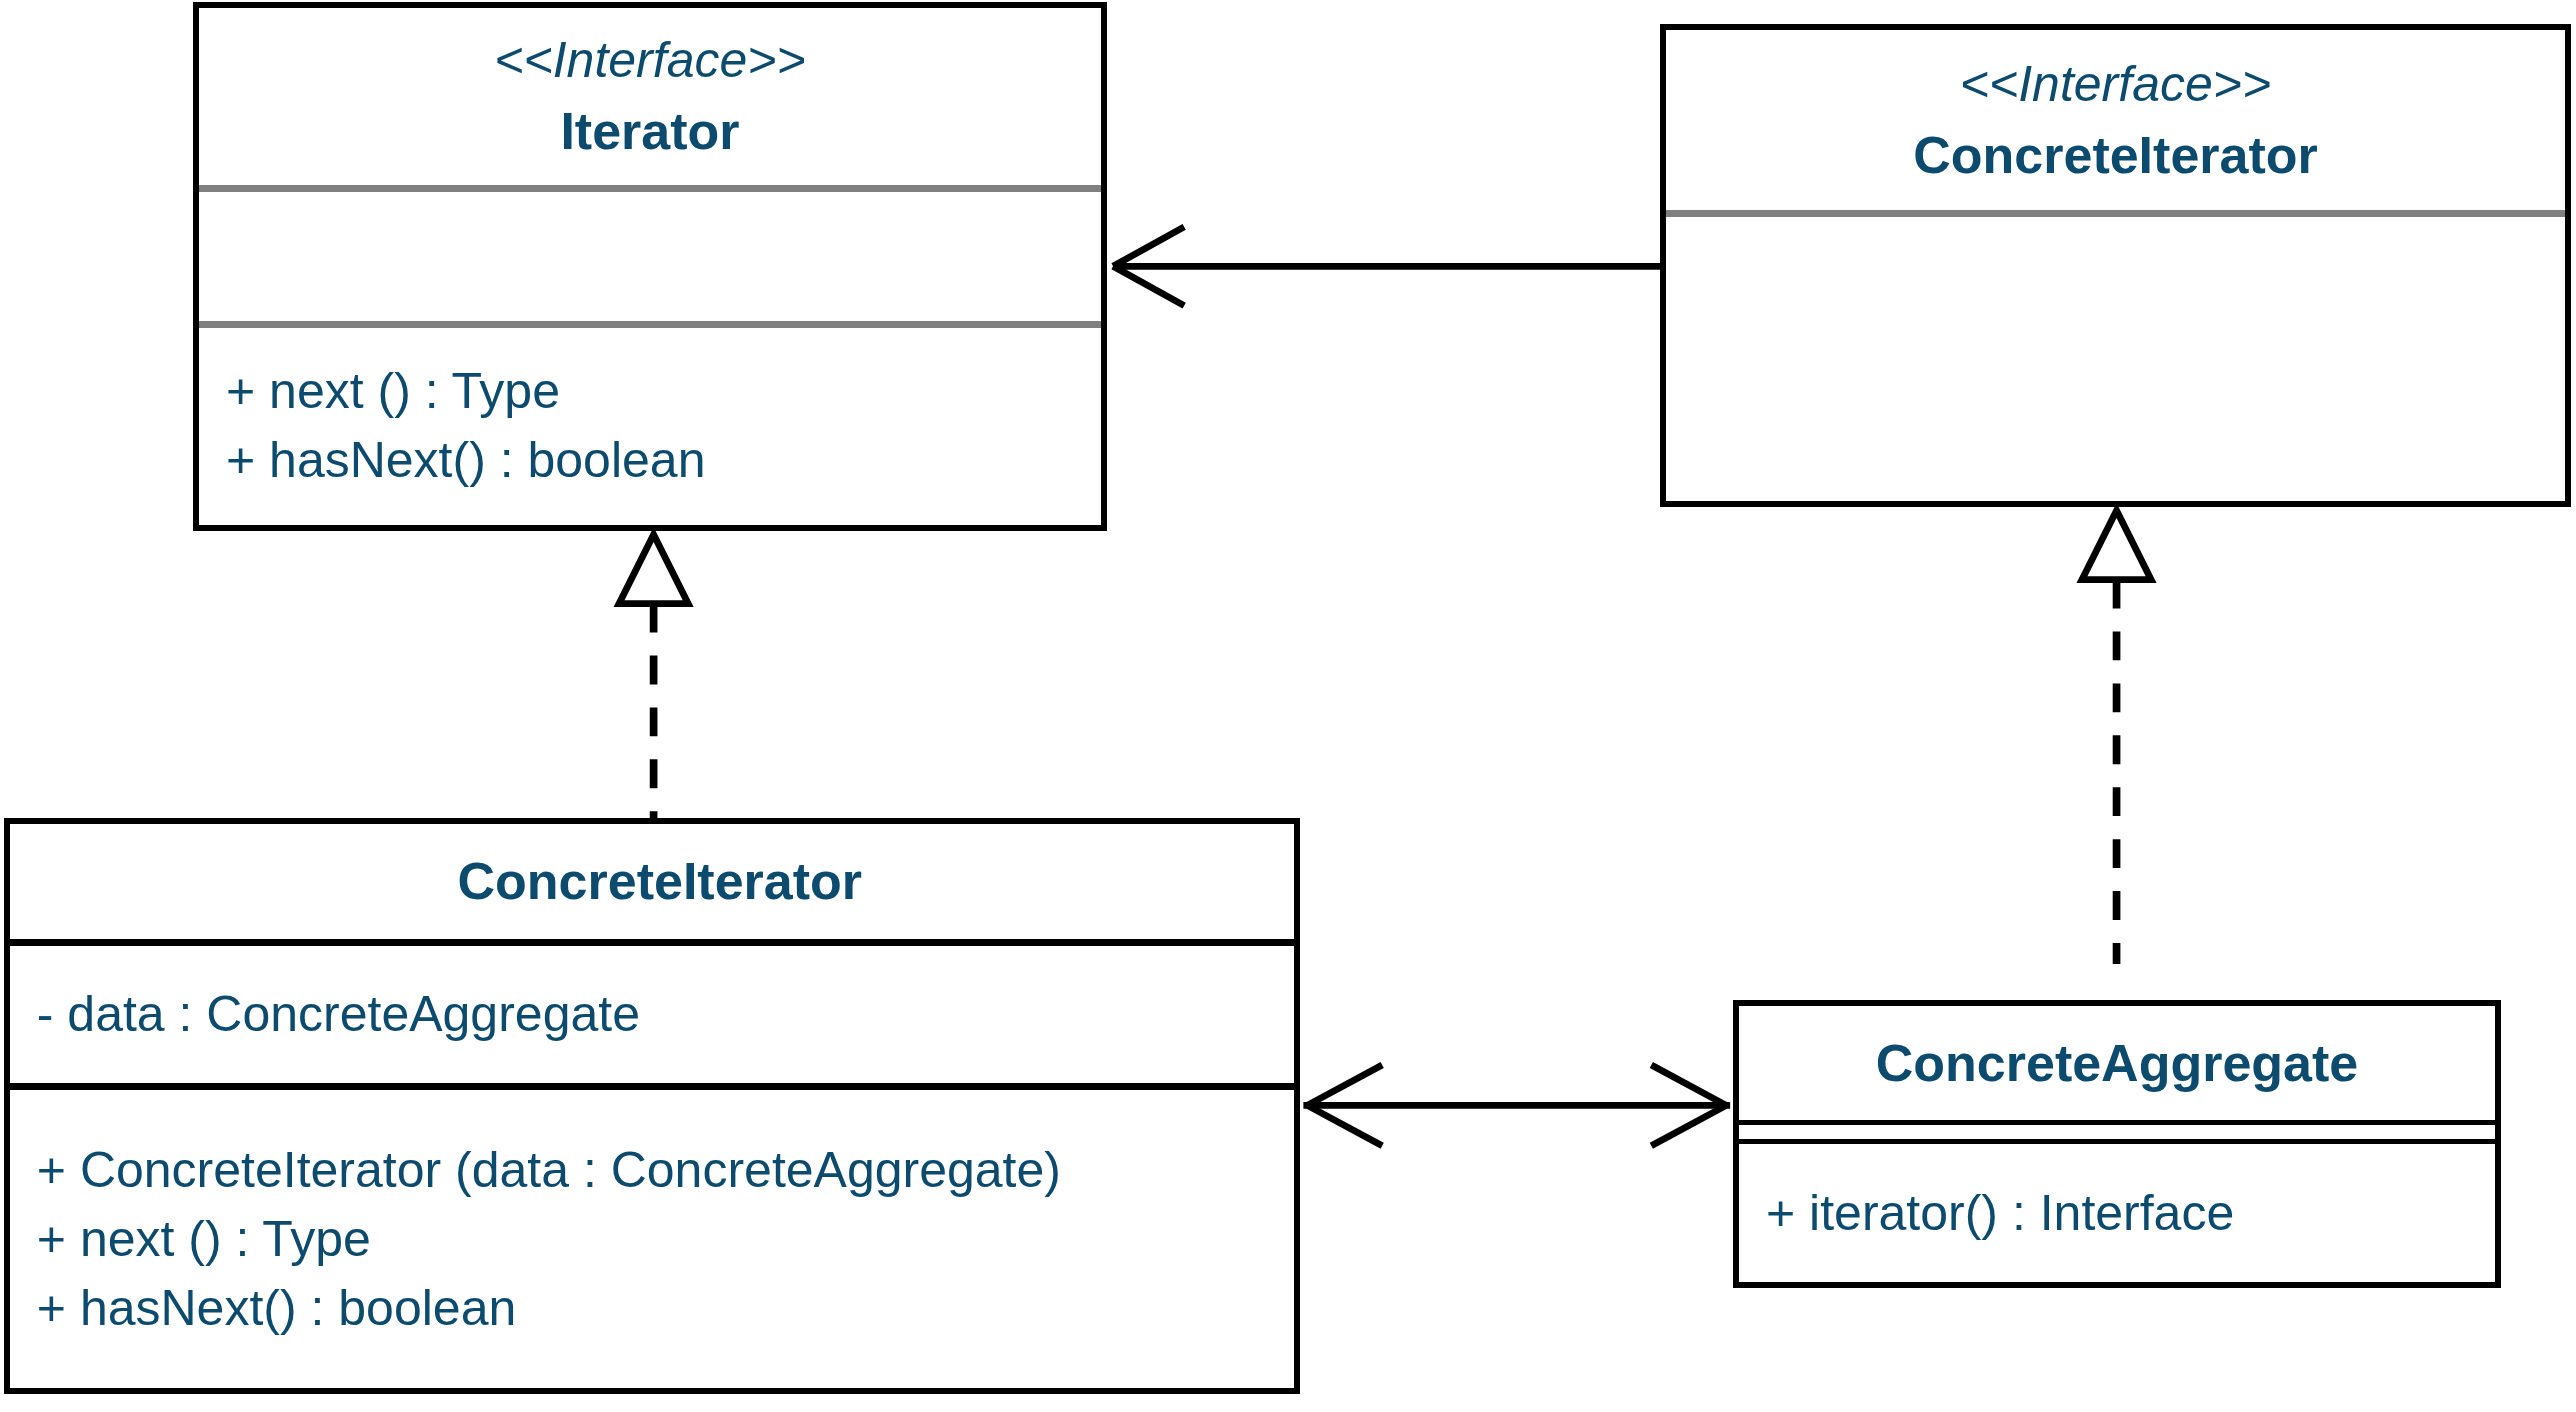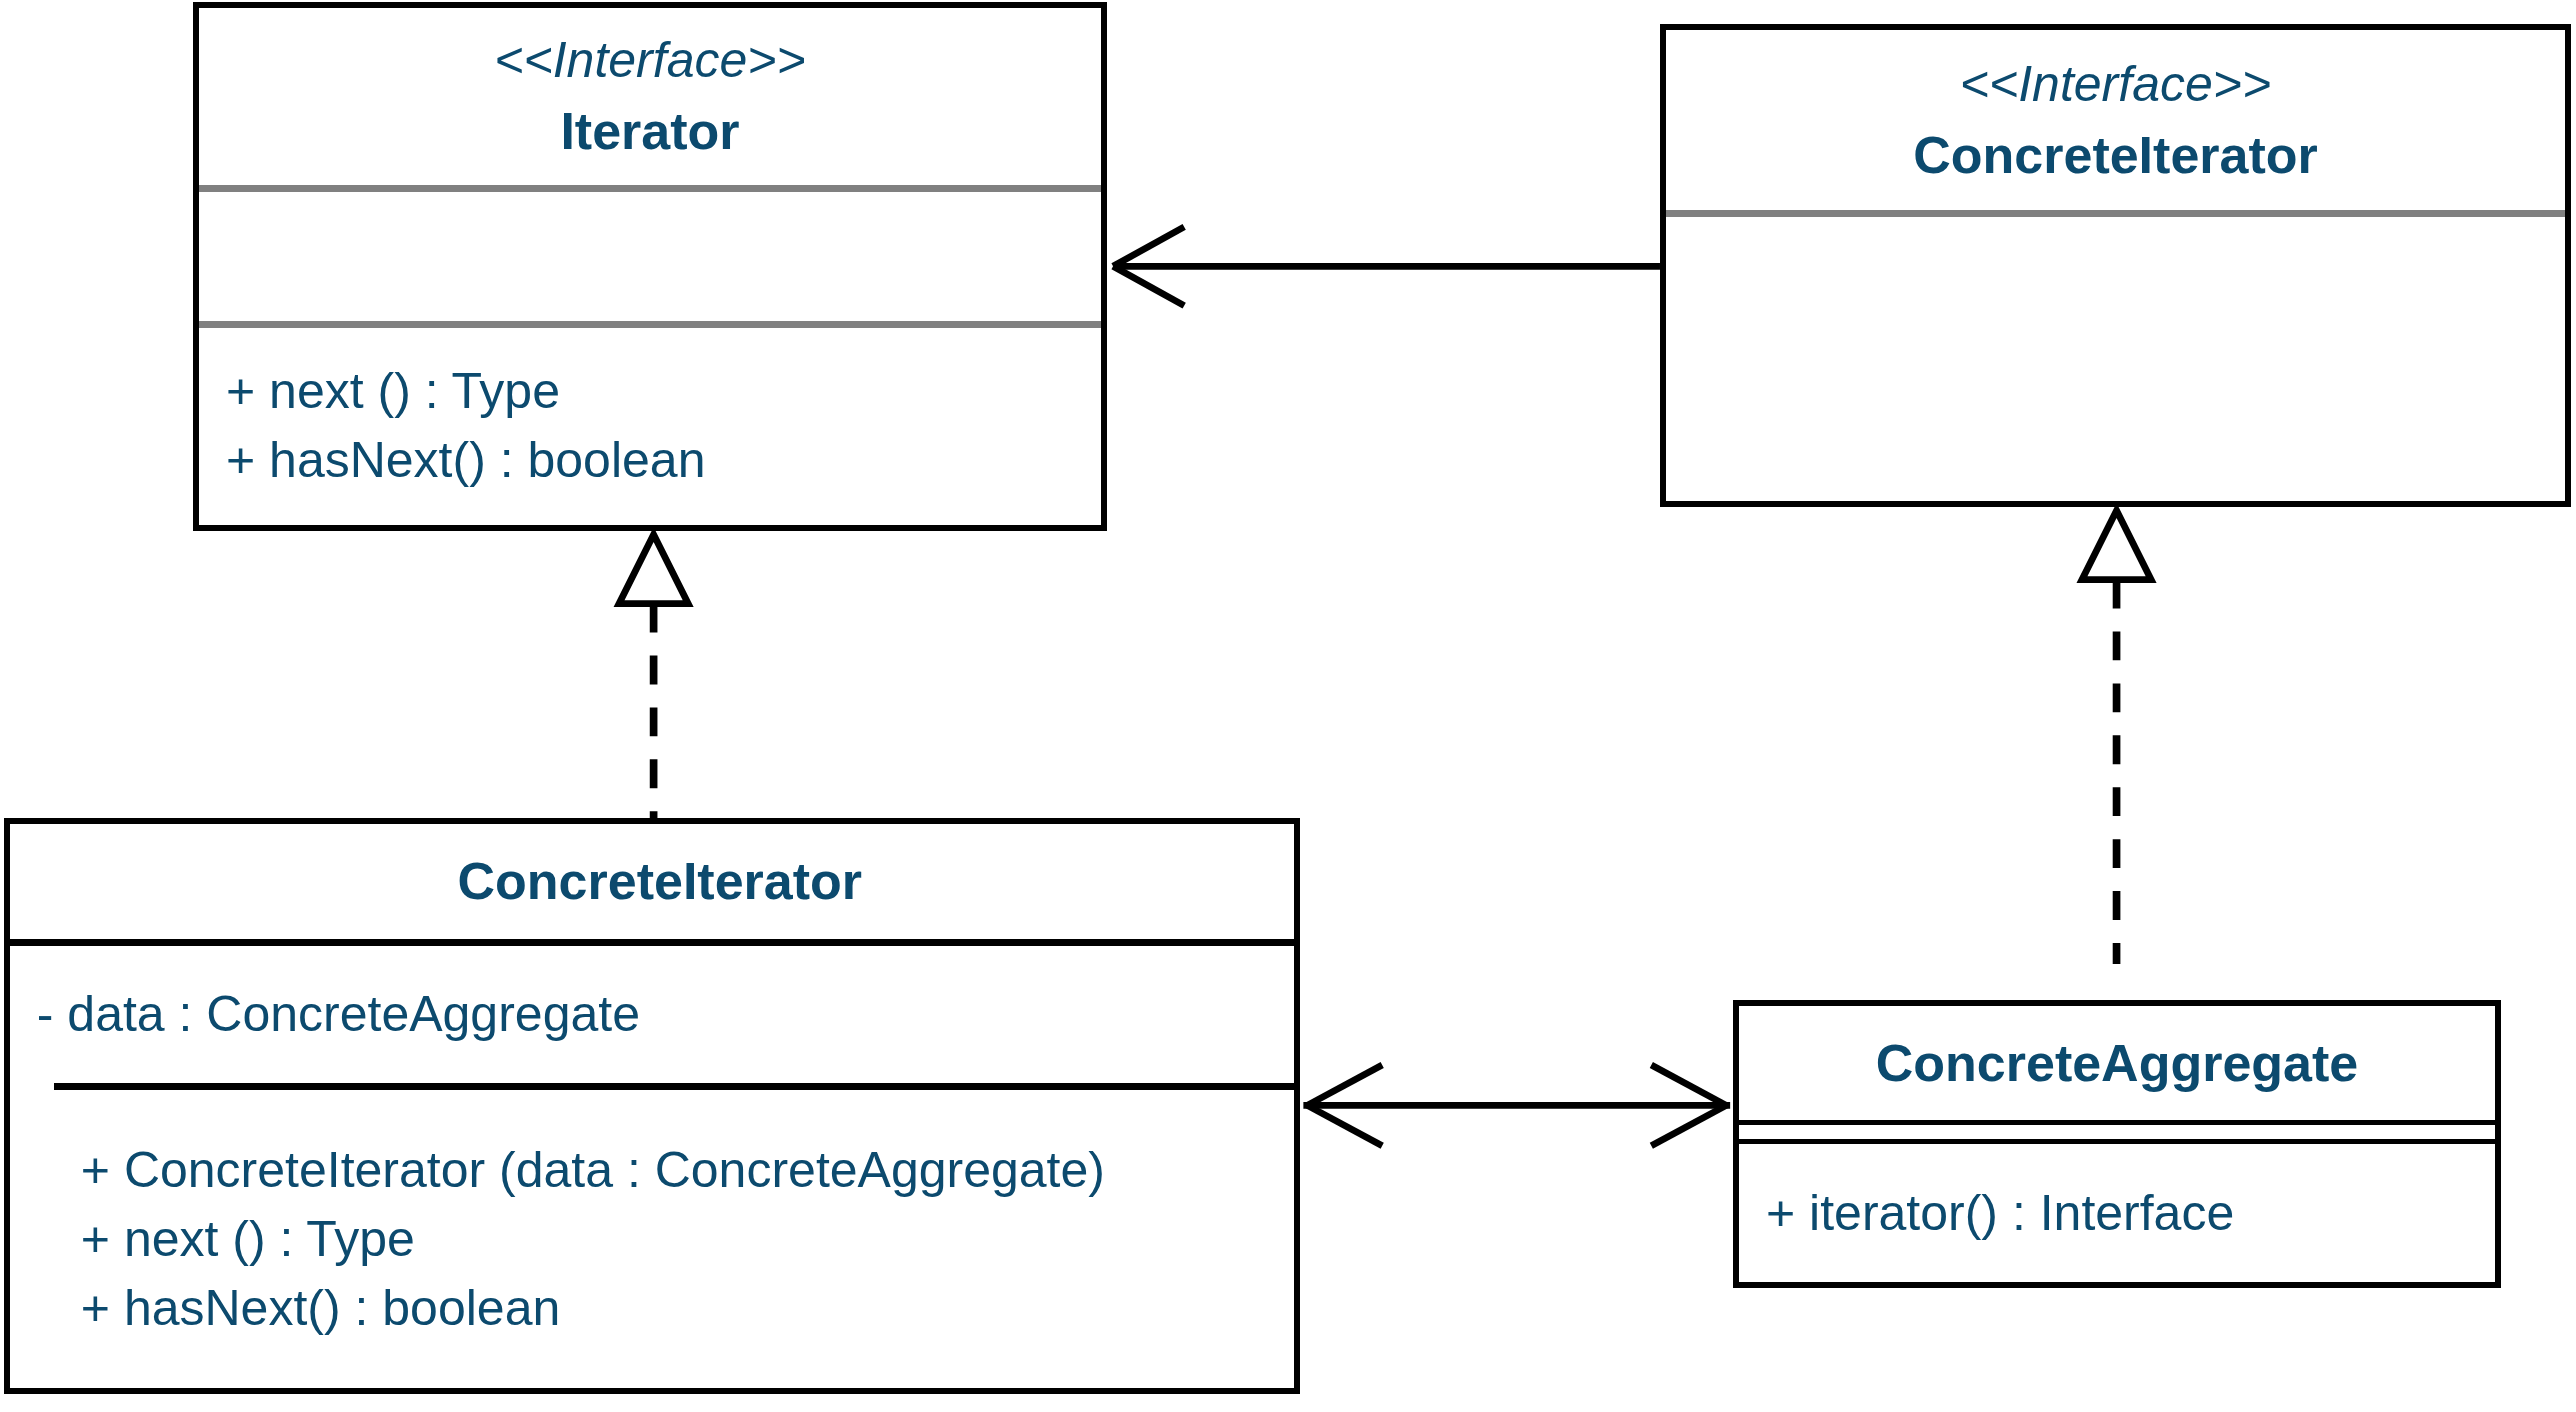--- a/index.html
+++ b/index.html
@@ -48,21 +48,21 @@
   .iterator-box .sec.methods{flex:1;}
 
   .iterable-box{left:1660px;top:24px;width:911px;height:483px;}
   .iterable-box .sec.title{height:180px;}
   .iterable-box .sec.attrs{height:135px;}
   .iterable-box .sec.methods{flex:1;}
 
   .concrete-iterator-box{left:3.8px;top:818px;width:1296px;height:576px;}
   .concrete-iterator-box .sec.title{height:115px;padding-left:16px;}
   .concrete-iterator-box .sec.attrs{height:144px;}
-  .concrete-iterator-box .sec.methods{flex:1;margin-left:44px;}
+  .concrete-iterator-box .sec.methods{flex:1;}
 
   .concrete-aggregate-box{left:1733px;top:964px;width:768px;height:288px;margin-top:36px;}
   .concrete-aggregate-box .sec.title{height:114px;}
   .concrete-aggregate-box .sec.attrs{height:19px;padding:0;}
   .concrete-aggregate-box .sec.methods{flex:1;}
 </style>
 </head>
 <body>
 
 <div class="canvas">

